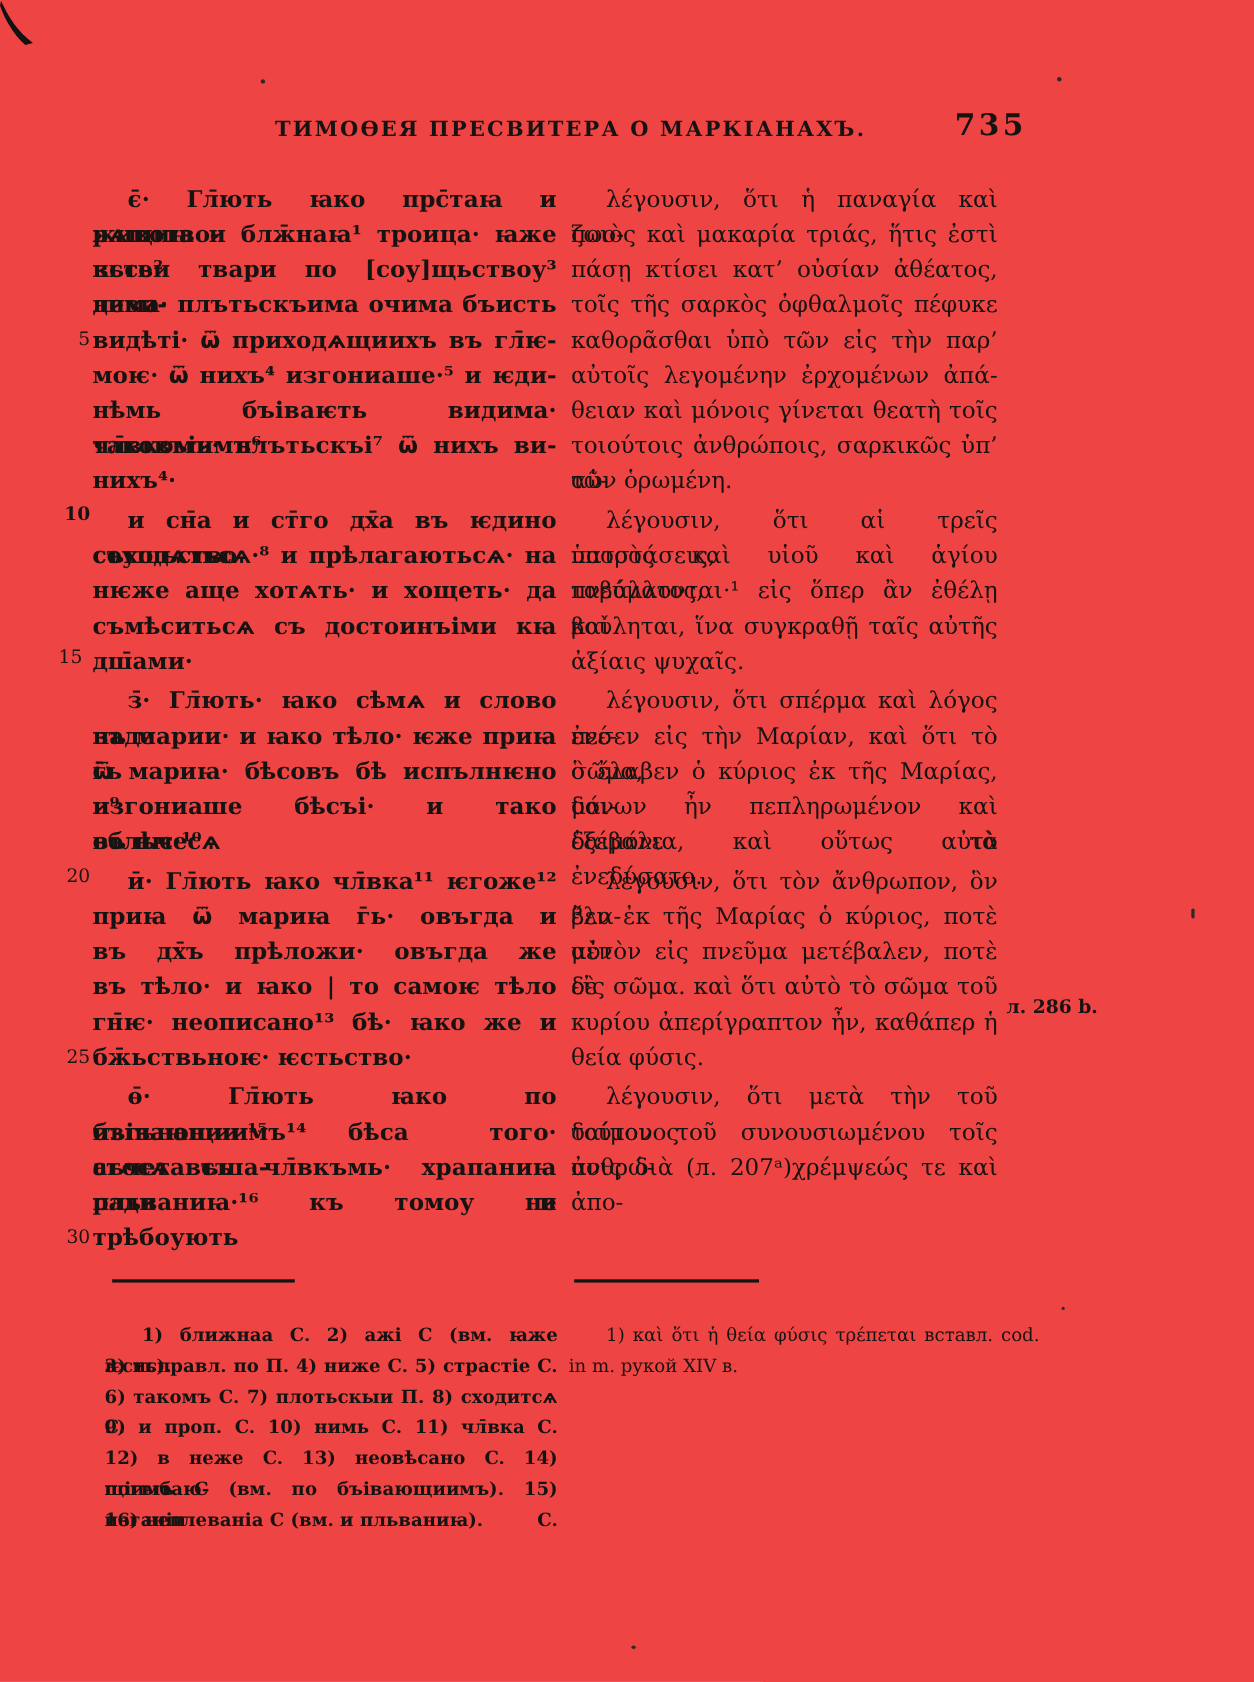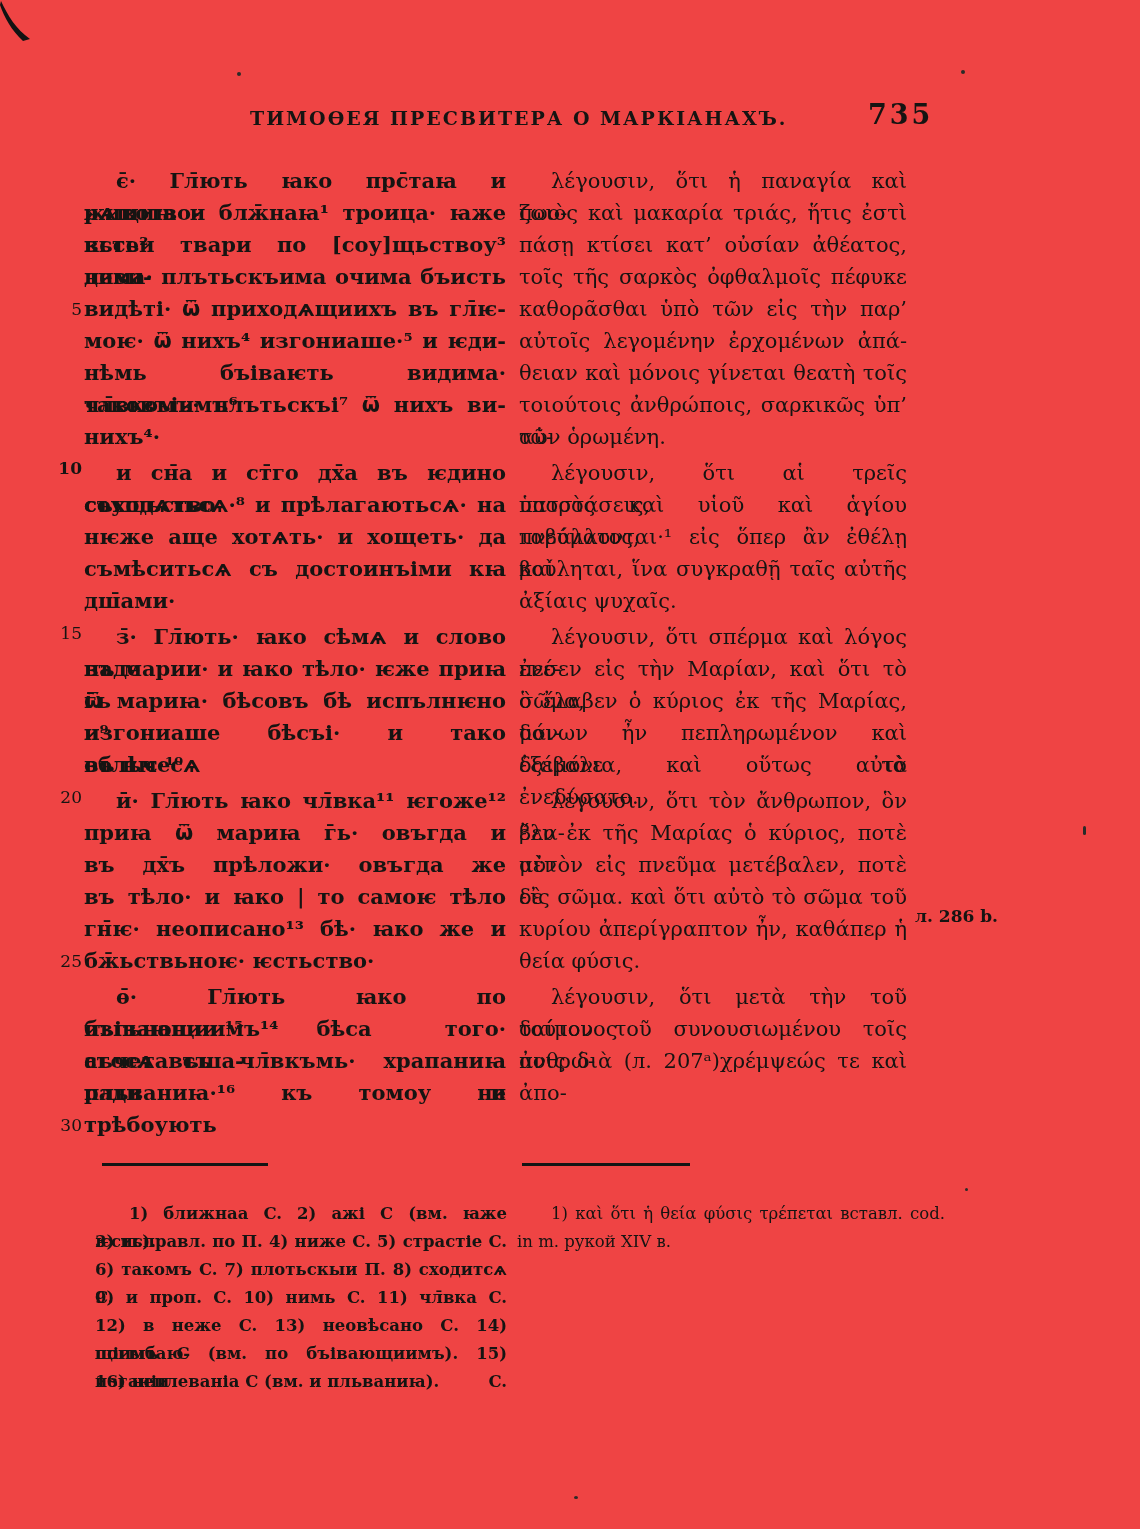--- a/index.html
+++ b/index.html
@@ -175,17 +175,17 @@
     </div>
   <div class="footnotes fn-right" id="fn-right">
       <div class="para">
         <div class="line">1) καὶ ὅτι ἡ θεία φύσις τρέπεται вставл. cod.</div>
         <div class="line noj">in m. рукой XIV в.</div>
       </div>
     </div>
 
 <div class="lineno" style="top: 299px;">5</div>
     <div class="lineno" style="top: 458px; font-weight: bold;">10</div>
-    <div class="lineno" style="top: 623px;">15</div>
+    <div class="lineno" style="top: 588px; text-align: center;">15</div>
     <div class="lineno" style="top: 787px;">20</div>
     <div class="lineno" style="top: 951px;">25</div>
     <div class="lineno" style="top: 1115px;">30</div>
   </div>
 
 </body></html>

